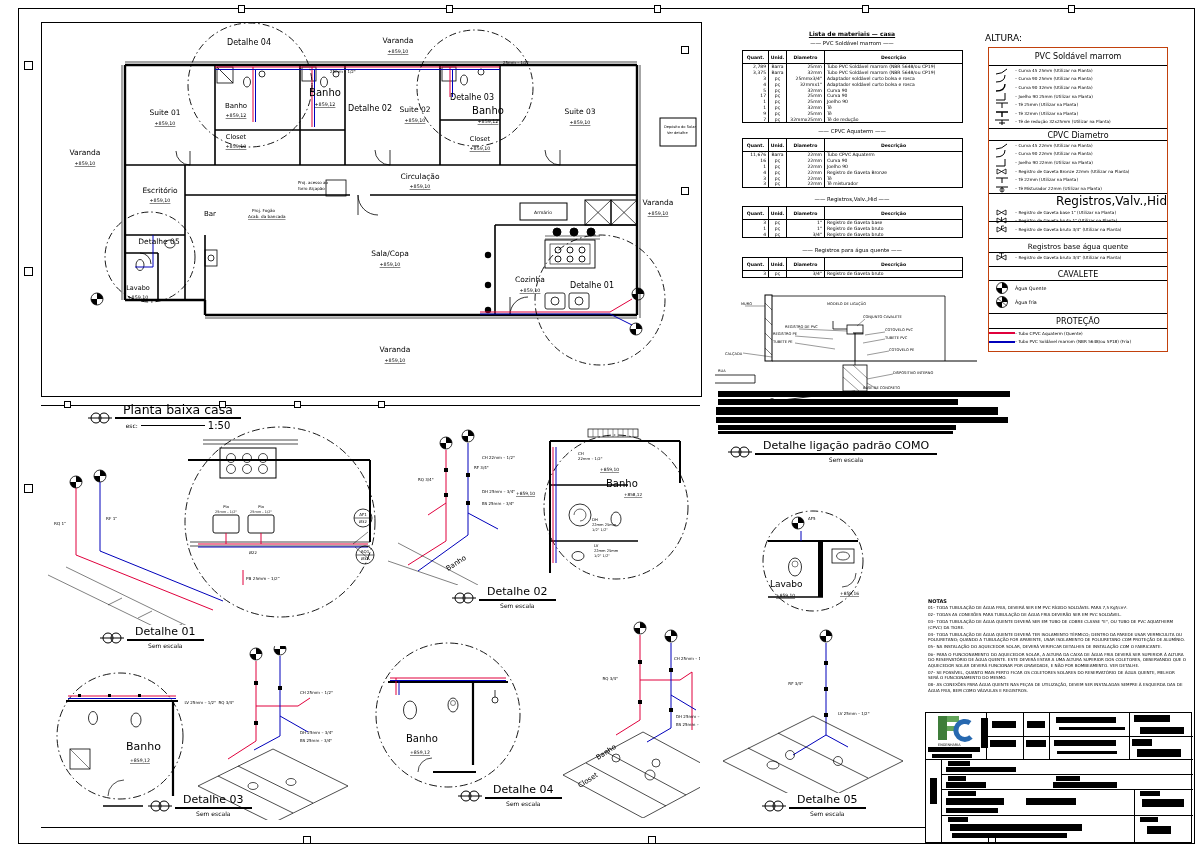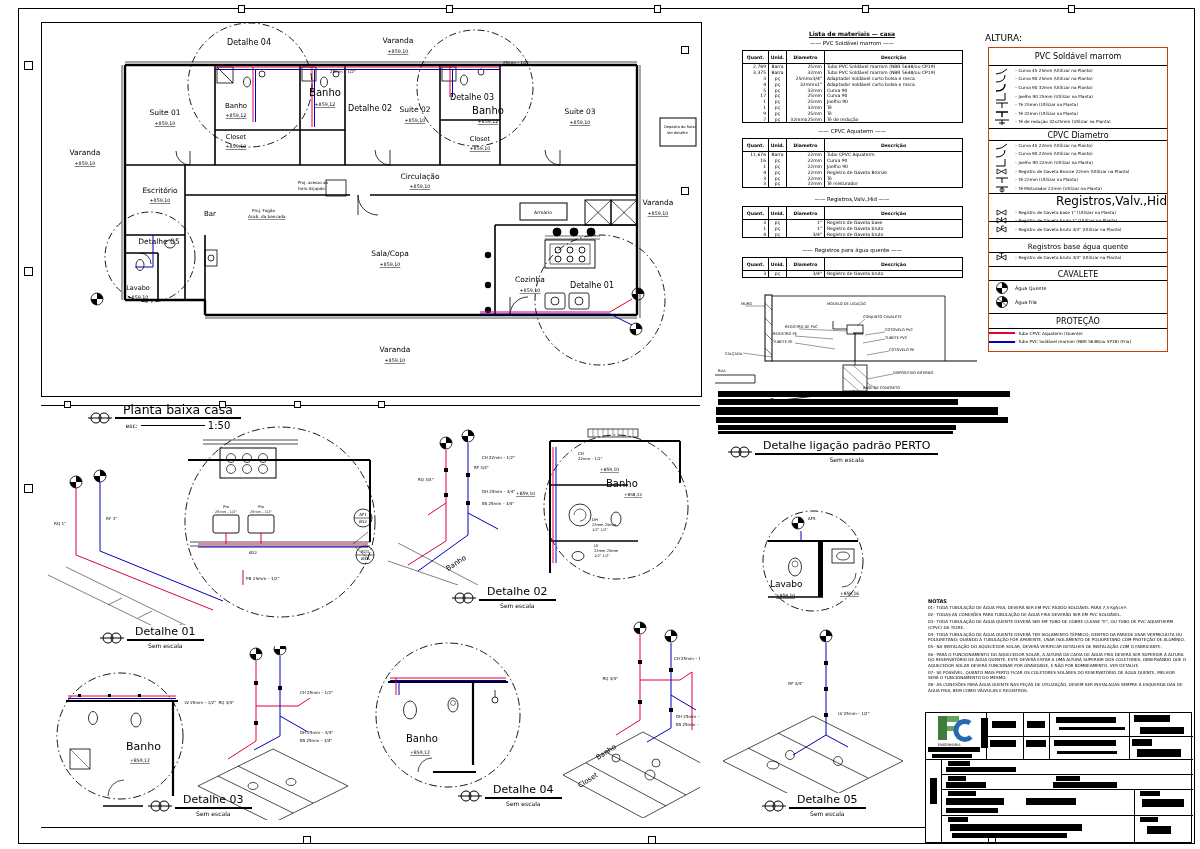--- a/index.html
+++ b/index.html
@@ -643,21 +643,21 @@
   <div class="bar" style="left:718px;top:425px;width:238px;height:5px;"></div>
   <div class="bar" style="left:718px;top:431px;width:235px;height:3px;"></div>
 
   <div class="dtitle" style="left:728px;top:440px;">
     <svg width="24" height="14" viewBox="0 0 24 14">
       <line x1="0" y1="7" x2="24" y2="7" stroke="#000" stroke-width="1"></line>
       <circle cx="8" cy="7" r="5" fill="none" stroke="#000" stroke-width="1"></circle>
       <circle cx="16" cy="7" r="5" fill="none" stroke="#000" stroke-width="1"></circle>
     </svg>
     <div class="dtcol">
-      <span class="dtt">Detalhe ligação padrão PERTO</span>
+      <span class="dtt">Detalhe ligação padrão COMO</span>
       <span class="dts">Sem escala</span>
     </div>
   </div>
 
   <svg class="abs" style="left:48px;top:420px;" width="340" height="205" viewBox="0 0 340 205">
     <use href="#prum" x="28" y="62"></use>
       <use href="#prum" x="52" y="56"></use>
     <g fill="none">
       <path stroke="#e0003c" stroke-width="1" d="M28,68 V135 L165,190 M195,150 V165"></path>
       <path stroke="#0000bb" stroke-width="1" d="M52,62 V131 L175,181"></path>

